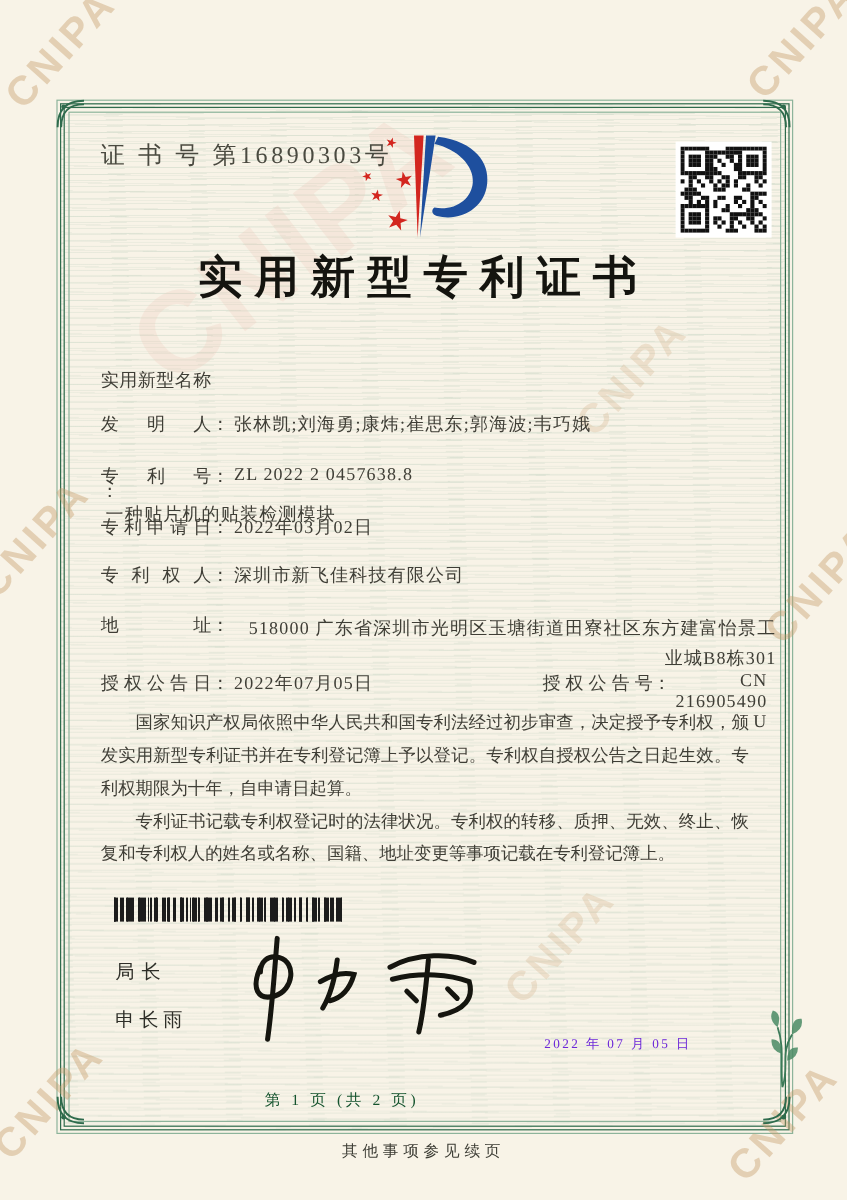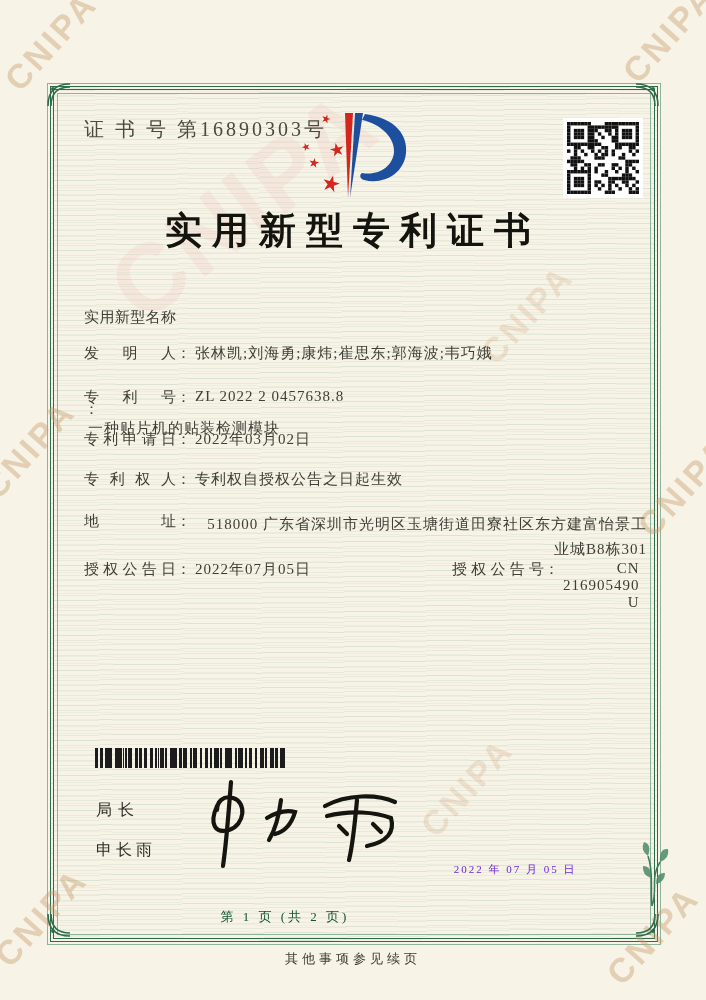--- a/index.html
+++ b/index.html
@@ -380,38 +380,42 @@
     <span class="fvalue">ZL 2022 2 0457638.8</span>
   </div>
   <div class="frow" style="top:430px;">
     <span class="flabel">专利申请日</span>
       <span class="fcolon">：</span>
     <span class="fvalue">2022年03月02日</span>
   </div>
   <div class="frow" style="top:470px;">
     <span class="flabel">专利权人</span>
       <span class="fcolon">：</span>
-    <span class="fvalue">专利权自授权公告之日起生效</span>
+    <span class="fvalue">深圳市新飞佳科技有限公司</span>
   </div>
   <div class="frow" style="top:512px;">
     <span class="flabel">地址</span>
       <span class="fcolon">：</span>
     <span class="fvalue addr-value">518000 广东省深圳市光明区玉塘街道田寮社区东方建富怡景工业城B8栋301</span>
   </div>
   <div class="frow" style="top:560px;width:540px;">
     <span class="flabel">授权公告日</span>
       <span class="fcolon">：</span>
     <span class="fvalue">2022年07月05日</span>
     <span class="grant-no">
       <span class="flabel">授权公告号</span>
         <span class="fcolon">：</span>
       <span class="fvalue">CN 216905490 U</span>
     </span>
   </div>
 
+  <div class="body-text">
+    <p>国家知识产权局依照中华人民共和国专利法经过初步审查，决定授予专利权，颁发实用新型专利证书并在专利登记簿上予以登记。专利权自授权公告之日起生效。专利权期限为十年，自申请日起算。</p>
+    <p>专利证书记载专利权登记时的法律状况。专利权的转移、质押、无效、终止、恢复和专利权人的姓名或名称、国籍、地址变更等事项记载在专利登记簿上。</p>
+  </div>
 
   <div class="barcode"></div>
 
   <div class="sig-title">局长</div>
   <div class="sig-name">申长雨</div>
   <svg class="sig-hand" viewBox="0 0 220 100">
     <g fill="none" stroke="#15150f" stroke-width="4.2" stroke-linecap="round">
       <path d="M22,34 C14,52 20,62 34,58 C50,53 52,30 38,26 C28,23 22,30 22,38"></path>
       <path d="M36,10 C34,34 32,66 28,94"></path>
       <path d="M86,28 C84,44 80,58 74,68"></path>

